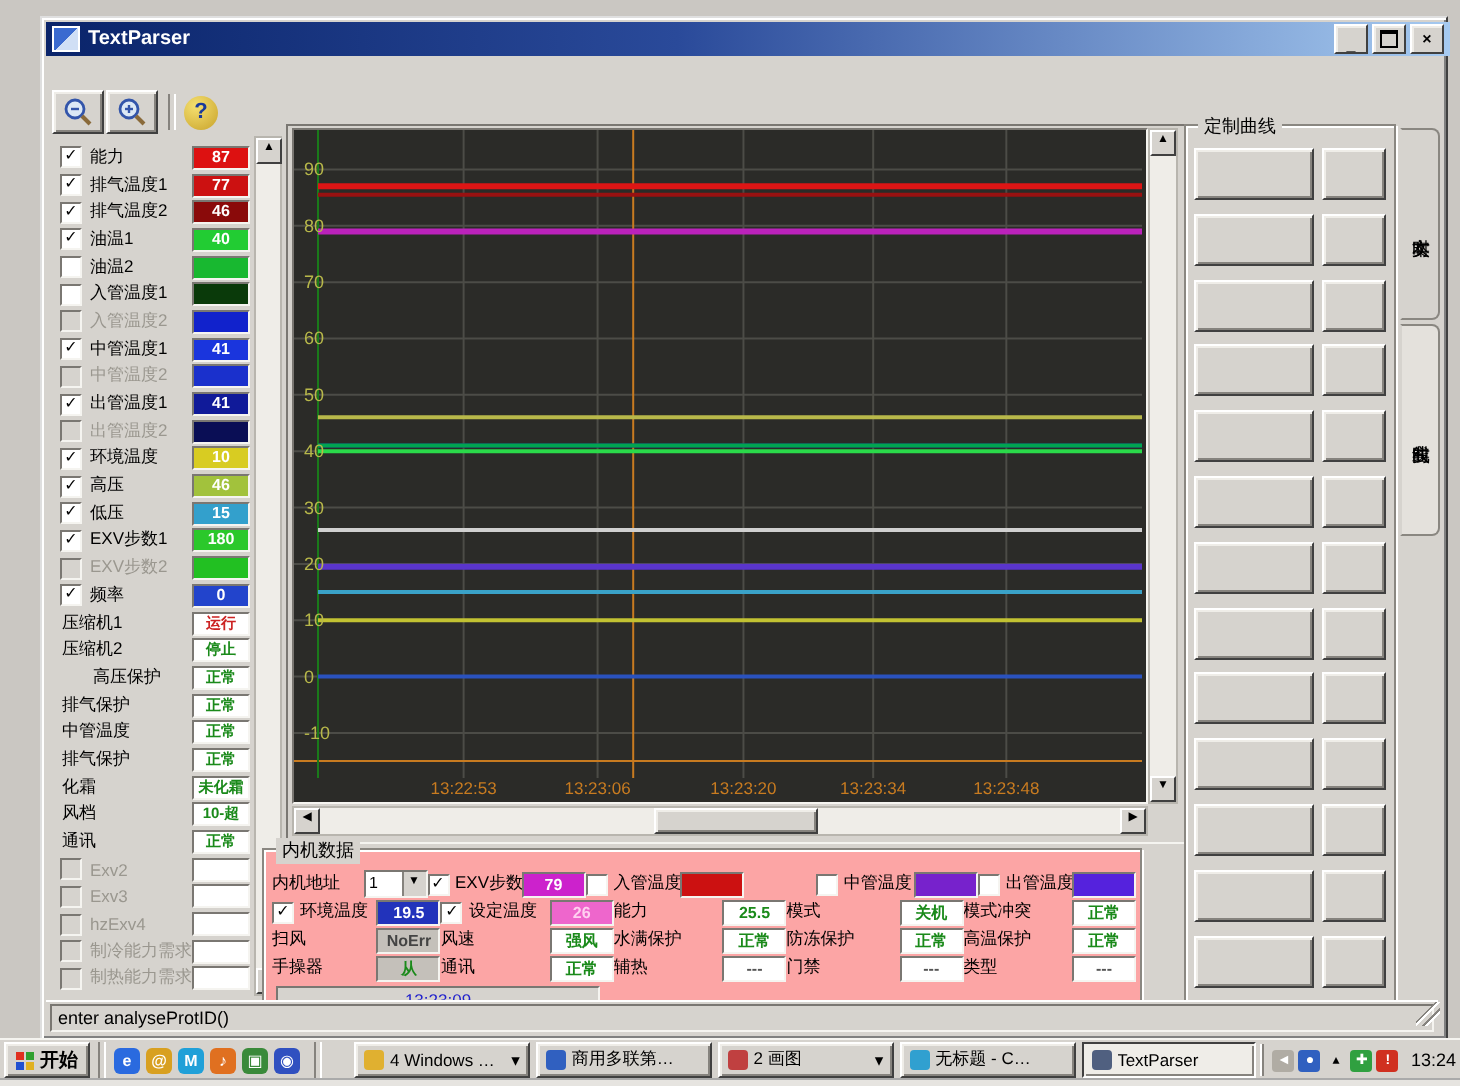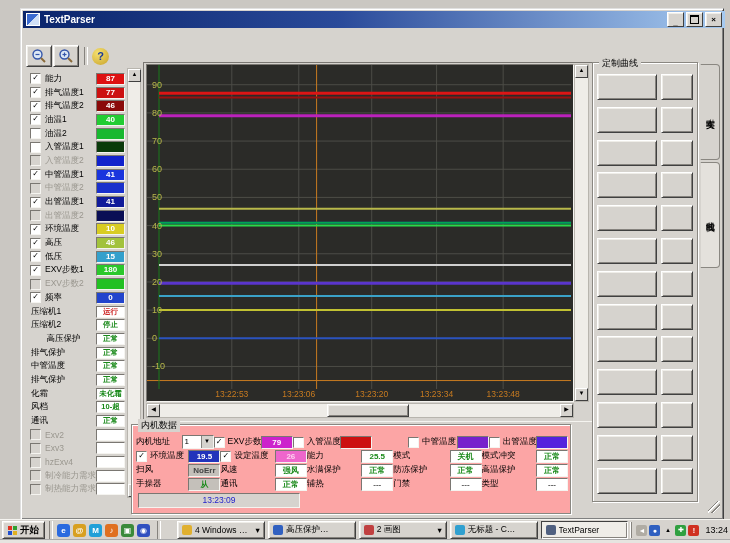--- a/index.html
+++ b/index.html
@@ -503,20 +503,23 @@
         <div class="cbtn" style="width: 58px;"></div>
         <div class="cbtn" style="width: 30px; margin-left: 4px;"></div>
       </div>
     </div>
 
   <div id="side-tabs">
       <div class="vtab" style="position: absolute; left: 700px; width: 16px; top: 64px; height: 82px;">实时文本</div>
       <div class="vtab active" style="position: absolute; left: 700px; width: 16px; top: 162px; height: 92px;">实时曲线</div>
     </div>
 
+  <div class="abs statusbar" style="left:23px;top:500px;width:696px;height:15px;">
+    <div class="statusfield">enter analyseProtID()</div>
+  </div>
   <div class="grip" style="right:10px;bottom:30px;"></div>
 
   <div class="abs taskbar" style="left:0;top:519px;width:730px;height:20px;">
     <div class="startbtn raised">
       <span style="display:inline-grid;grid-template-columns:4px 4px;grid-gap:1px;margin-right:3px;">
         <span style="width:4px;height:4px;background:#e03020;"></span>
           <span style="width:4px;height:4px;background:#30a030;"></span>
         <span style="width:4px;height:4px;background:#2050d0;"></span>
           <span style="width:4px;height:4px;background:#e0b020;"></span>
       </span>
@@ -533,21 +536,21 @@
       </div>
     <div class="toolsep"></div>
     <div id="task-buttons" style="display:flex;align-items:center;flex:1;overflow:hidden;padding-left:12px;">
         <div class="taskbtn raised" style="width: 78px;">
           <div class="task-ico" style="background: rgb(224, 176, 48);"></div>
           <span style="overflow: hidden; text-overflow: ellipsis; flex: 1 1 0%;">4 Windows …</span>
           <div>▾</div>
         </div>
         <div class="taskbtn raised" style="width: 78px;">
           <div class="task-ico" style="background: rgb(48, 96, 192);"></div>
-          <span style="overflow: hidden; text-overflow: ellipsis; flex: 1 1 0%;">高压保护…</span>
+          <span style="overflow: hidden; text-overflow: ellipsis; flex: 1 1 0%;">商用多联第…</span>
         </div>
         <div class="taskbtn raised" style="width: 78px;">
           <div class="task-ico" style="background: rgb(192, 64, 64);"></div>
           <span style="overflow: hidden; text-overflow: ellipsis; flex: 1 1 0%;">2 画图</span>
           <div>▾</div>
         </div>
         <div class="taskbtn raised" style="width: 78px;">
           <div class="task-ico" style="background: rgb(48, 160, 208);"></div>
           <span style="overflow: hidden; text-overflow: ellipsis; flex: 1 1 0%;">无标题 - C…</span>
         </div>

